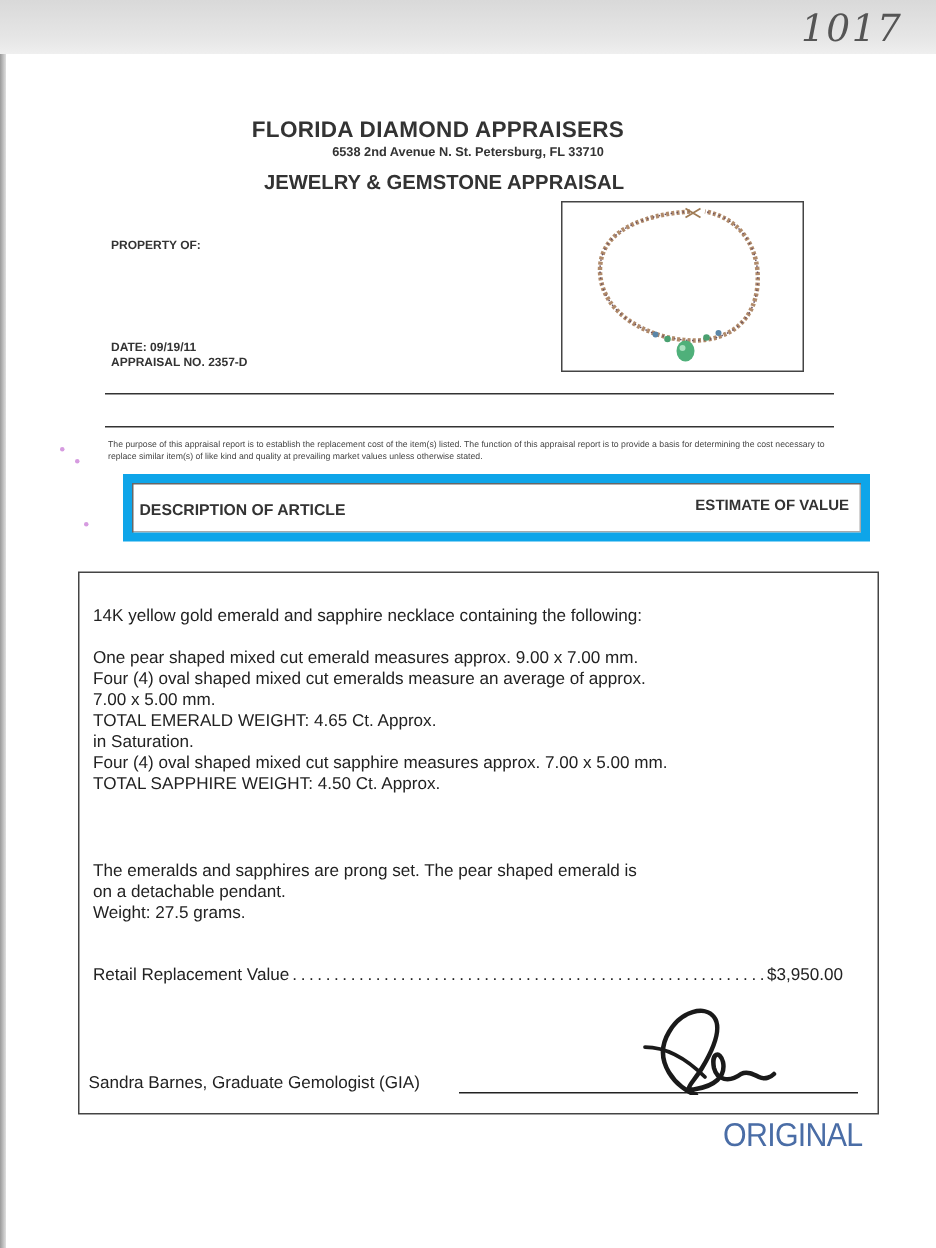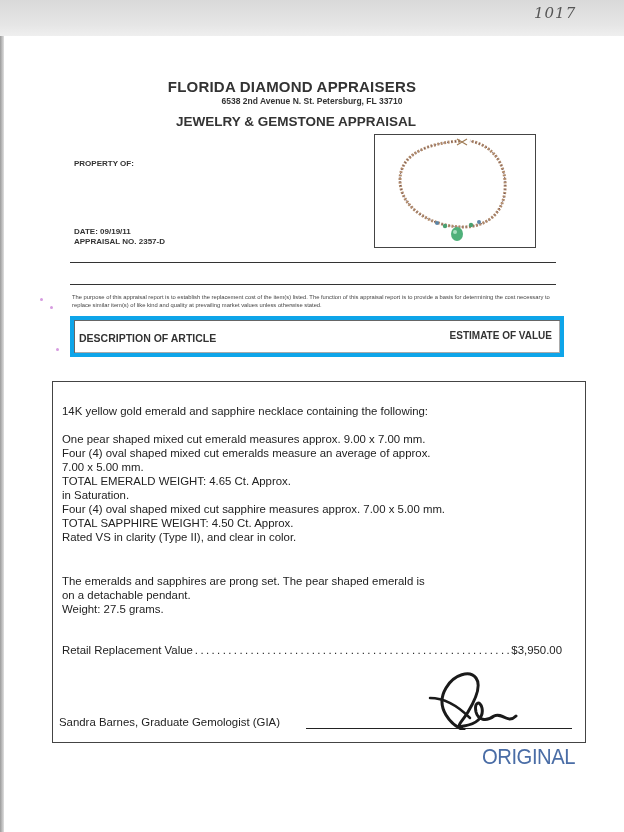--- a/index.html
+++ b/index.html
@@ -10,21 +10,21 @@
     .scan-top {
       position: absolute; left: 0; top: 0; width: 624px; height: 36px;
       background: linear-gradient(to bottom, #d9d9d9, #e6e6e6 70%, #efefef);
     }
     .left-edge {
       position: absolute; left: 0; top: 36px; width: 4px; height: 796px;
       background: linear-gradient(to right, #9a9a9a, #e0e0e0);
     }
     .file-no {
       position: absolute; left: 534px; top: 4px; font-family: "DejaVu Serif", serif;
-      font-size: 15px; color: #555; font-style: italic; letter-spacing: 1px;
+      font-size: 25px; color: #555; font-style: italic; letter-spacing: 1px;
     }
     .company {
       position: absolute; left: 0; width: 584px; top: 78px; text-align: center;
       font-weight: bold; font-size: 15px; color: #333; letter-spacing: 0.2px;
     }
     .address {
       position: absolute; left: 0; width: 624px; top: 96px; text-align: center;
       font-weight: bold; font-size: 8.5px; color: #333;
     }
     .doc-title {
@@ -39,22 +39,22 @@
       border: 1px solid #444; background: #fff;
     }
     .hr {
       position: absolute; height: 0; border-top: 1px solid #333;
     }
     .purpose {
       position: absolute; left: 72px; top: 293px; width: 480px;
       font-size: 5.8px; line-height: 8px; color: #444;
     }
     .desc-box {
-      position: absolute; left: 70px; top: 316px; width: 486px; height: 33px;
-      border: 4px solid #0ea5e9; box-shadow: 1px 1px 0 #666 inset, -1px -1px 0 #aaa inset;
+      position: absolute; left: 82px; top: 316px; width: 486px; height: 33px;
+      border: 6px solid #0ea5e9; box-shadow: 1px 1px 0 #666 inset, -1px -1px 0 #aaa inset;
     }
     .desc-box .l { position: absolute; left: 5px; top: 12px; font-weight: bold; font-size: 10.5px; color: #333; }
     .desc-box .r { position: absolute; right: 8px; top: 10px; font-weight: bold; font-size: 10px; color: #333; }
     .main-box {
       position: absolute; left: 52px; top: 381px; width: 532px; height: 360px;
       border: 1px solid #444;
     }
     .body-text {
       position: absolute; left: 62px; font-size: 11.4px; line-height: 14px; color: #222;
     }
@@ -124,21 +124,20 @@
 <div class="body-text" style="top:404px;">14K yellow gold emerald and sapphire necklace containing the following:</div>
 
 <div class="body-text" style="top:432px;">
   <div>One pear shaped mixed cut emerald measures approx. 9.00 x 7.00 mm.</div>
   <div>Four (4) oval shaped mixed cut emeralds measure an average of approx.</div>
   <div>7.00 x 5.00 mm.</div>
   <div>TOTAL EMERALD WEIGHT: 4.65 Ct. Approx.</div>
   <div>in Saturation.</div>
   <div>Four (4) oval shaped mixed cut sapphire measures approx. 7.00 x 5.00 mm.</div>
   <div>TOTAL SAPPHIRE WEIGHT: 4.50 Ct. Approx.</div>
-  <div>Rated VS in clarity (Type II), and clear in color.</div>
 </div>
 
 <div class="body-text" style="top:574px;">
   <div>The emeralds and sapphires are prong set.  The pear shaped emerald is</div>
   <div>on a detachable pendant.</div>
   <div>Weight:  27.5 grams.</div>
 </div>
 
 <div class="retail">
   <span>Retail Replacement Value</span>

